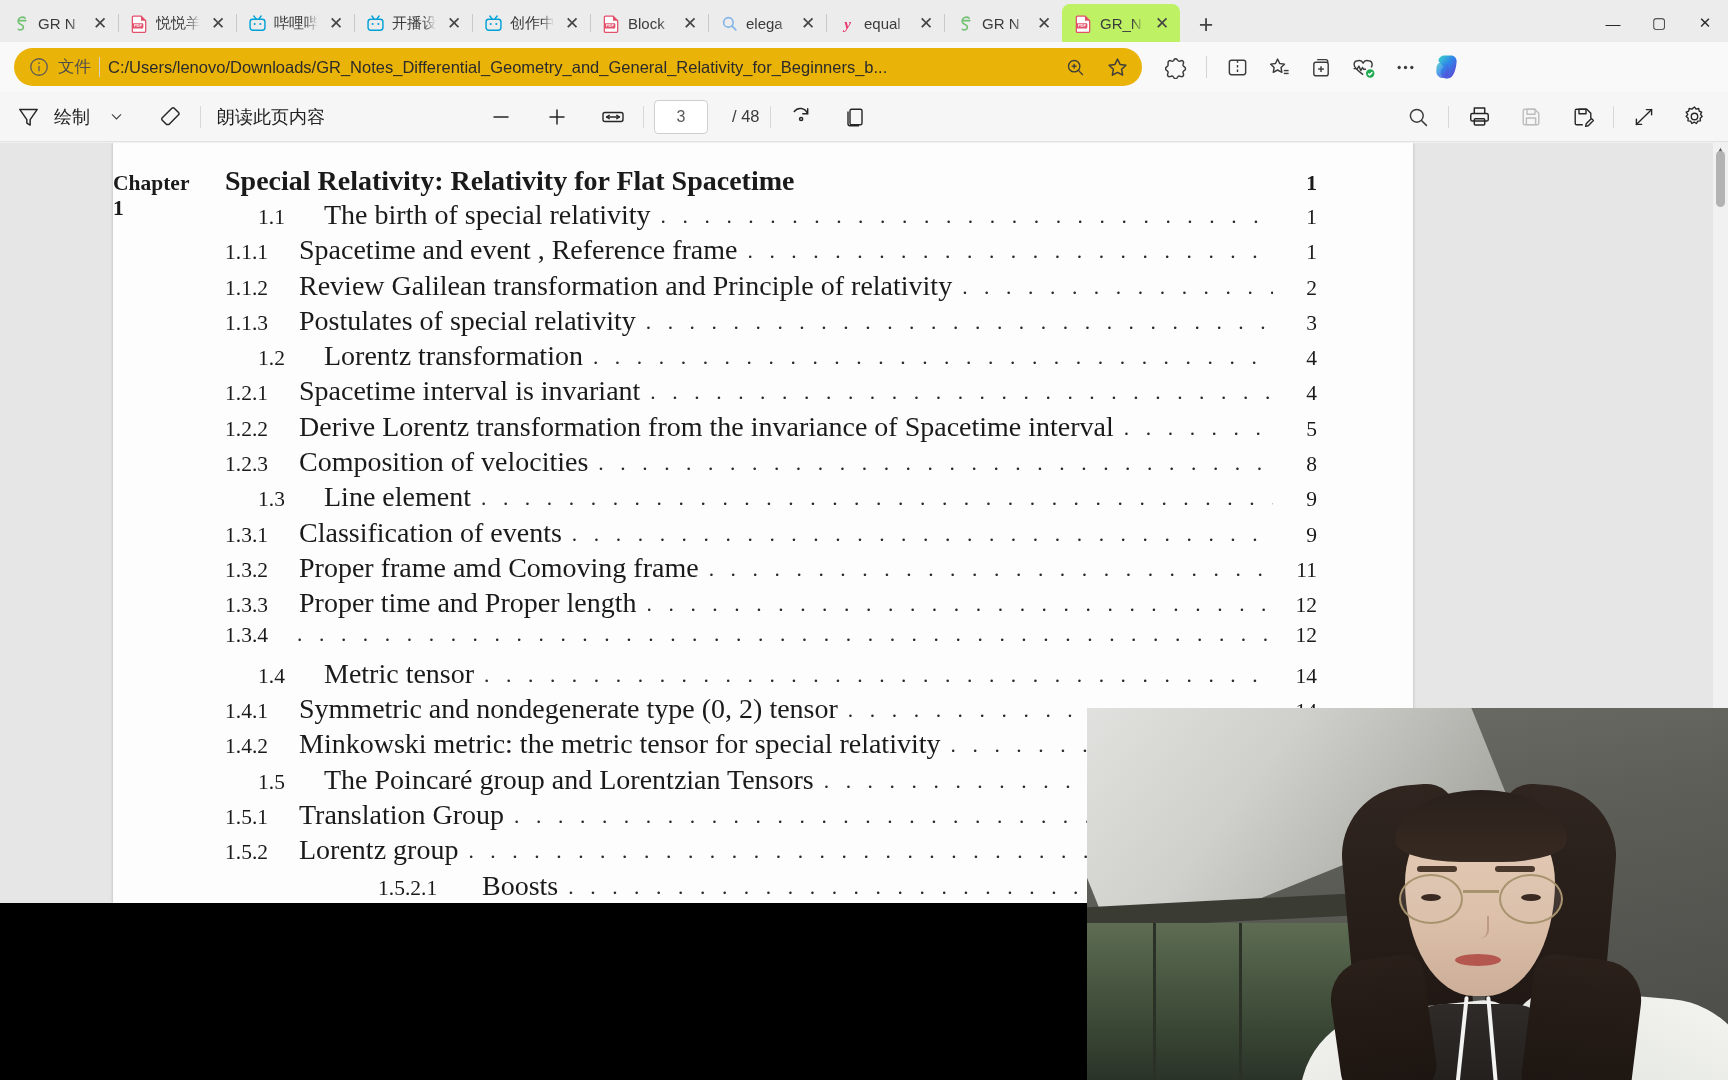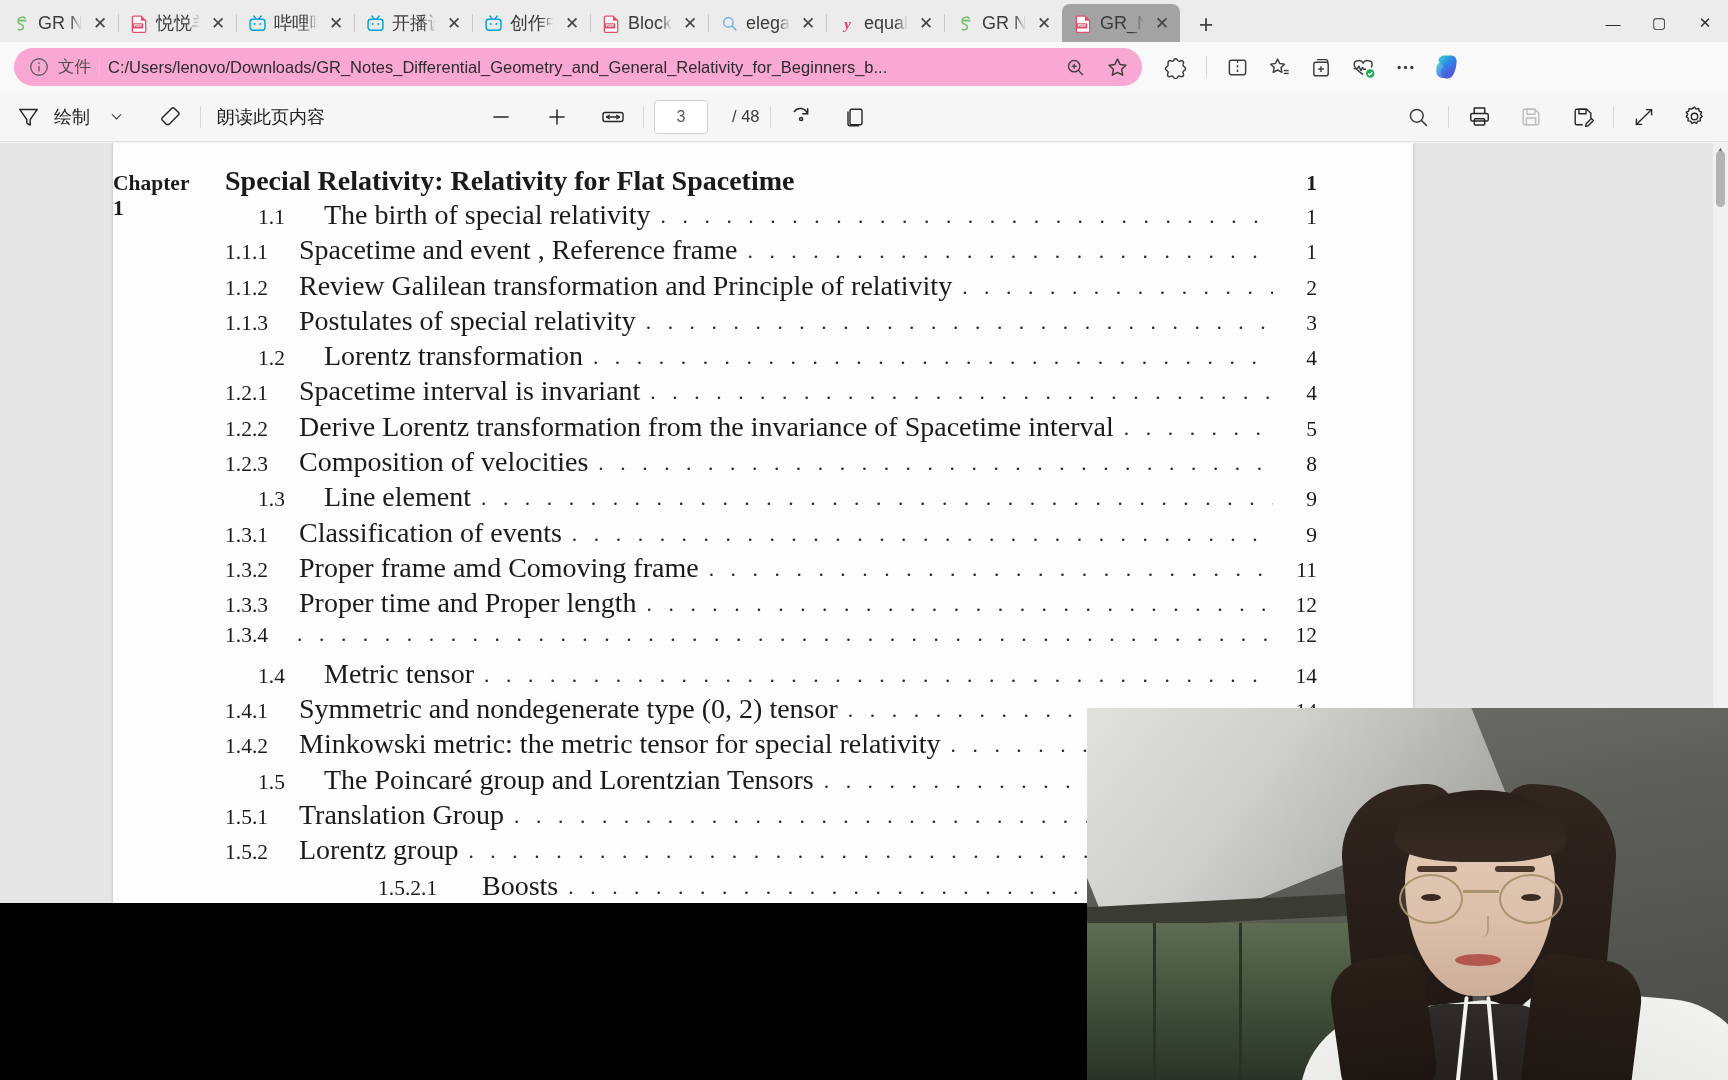--- a/index.html
+++ b/index.html
@@ -18,23 +18,23 @@
     display: flex; align-items: flex-end;
   }
   .tab {
     position: relative;
     height: 38px; width: 118px;
     display: flex; align-items: center;
     gap: 7px; padding: 0 7px 0 12px;
     border-radius: 8px 8px 0 0;
     flex: 0 0 auto;
   }
-  .tab.active { background: #a3a3a3; }
+  .tab.active { background: #bef264; }
   .tab .tabtitle {
-    font-size: 18px; color: #3b3b3b;
+    font-size: 15px; color: #3b3b3b;
     white-space: nowrap; overflow: hidden;
     flex: 1 1 auto;
     -webkit-mask-image: linear-gradient(to right, #000 72%, transparent 100%);
             mask-image: linear-gradient(to right, #000 72%, transparent 100%);
   }
   .tab .tabclose {
     width: 22px; height: 22px; flex: 0 0 auto;
     display: flex; align-items: center; justify-content: center;
     color: #444; font-size: 17px; line-height: 1;
     border-radius: 4px;
@@ -62,21 +62,21 @@
 
   
   .navbar {
     position: absolute; top: 42px; left: 0; width: 1728px; height: 50px;
     background: #f9f9f9;
     display: flex; align-items: center;
   }
   .omnibox {
     margin-left: 14px;
     height: 38px; width: 1128px;
-    background: #f9a8d4;
+    background: #eab308;
     border-radius: 19px;
     display: flex; align-items: center;
     padding: 0 8px 0 14px;
     gap: 8px;
   }
   .infoicon { width: 22px; height: 22px; flex: 0 0 auto; }
   .scheme { font-size: 16.5px; color: #4d4d4d; white-space: nowrap; }
   .vline { width: 1px; height: 20px; background: #d0d0d0; flex: 0 0 auto; }
   .urltext {
     flex: 1 1 auto; font-size: 16.5px; color: #2b2b2b;

